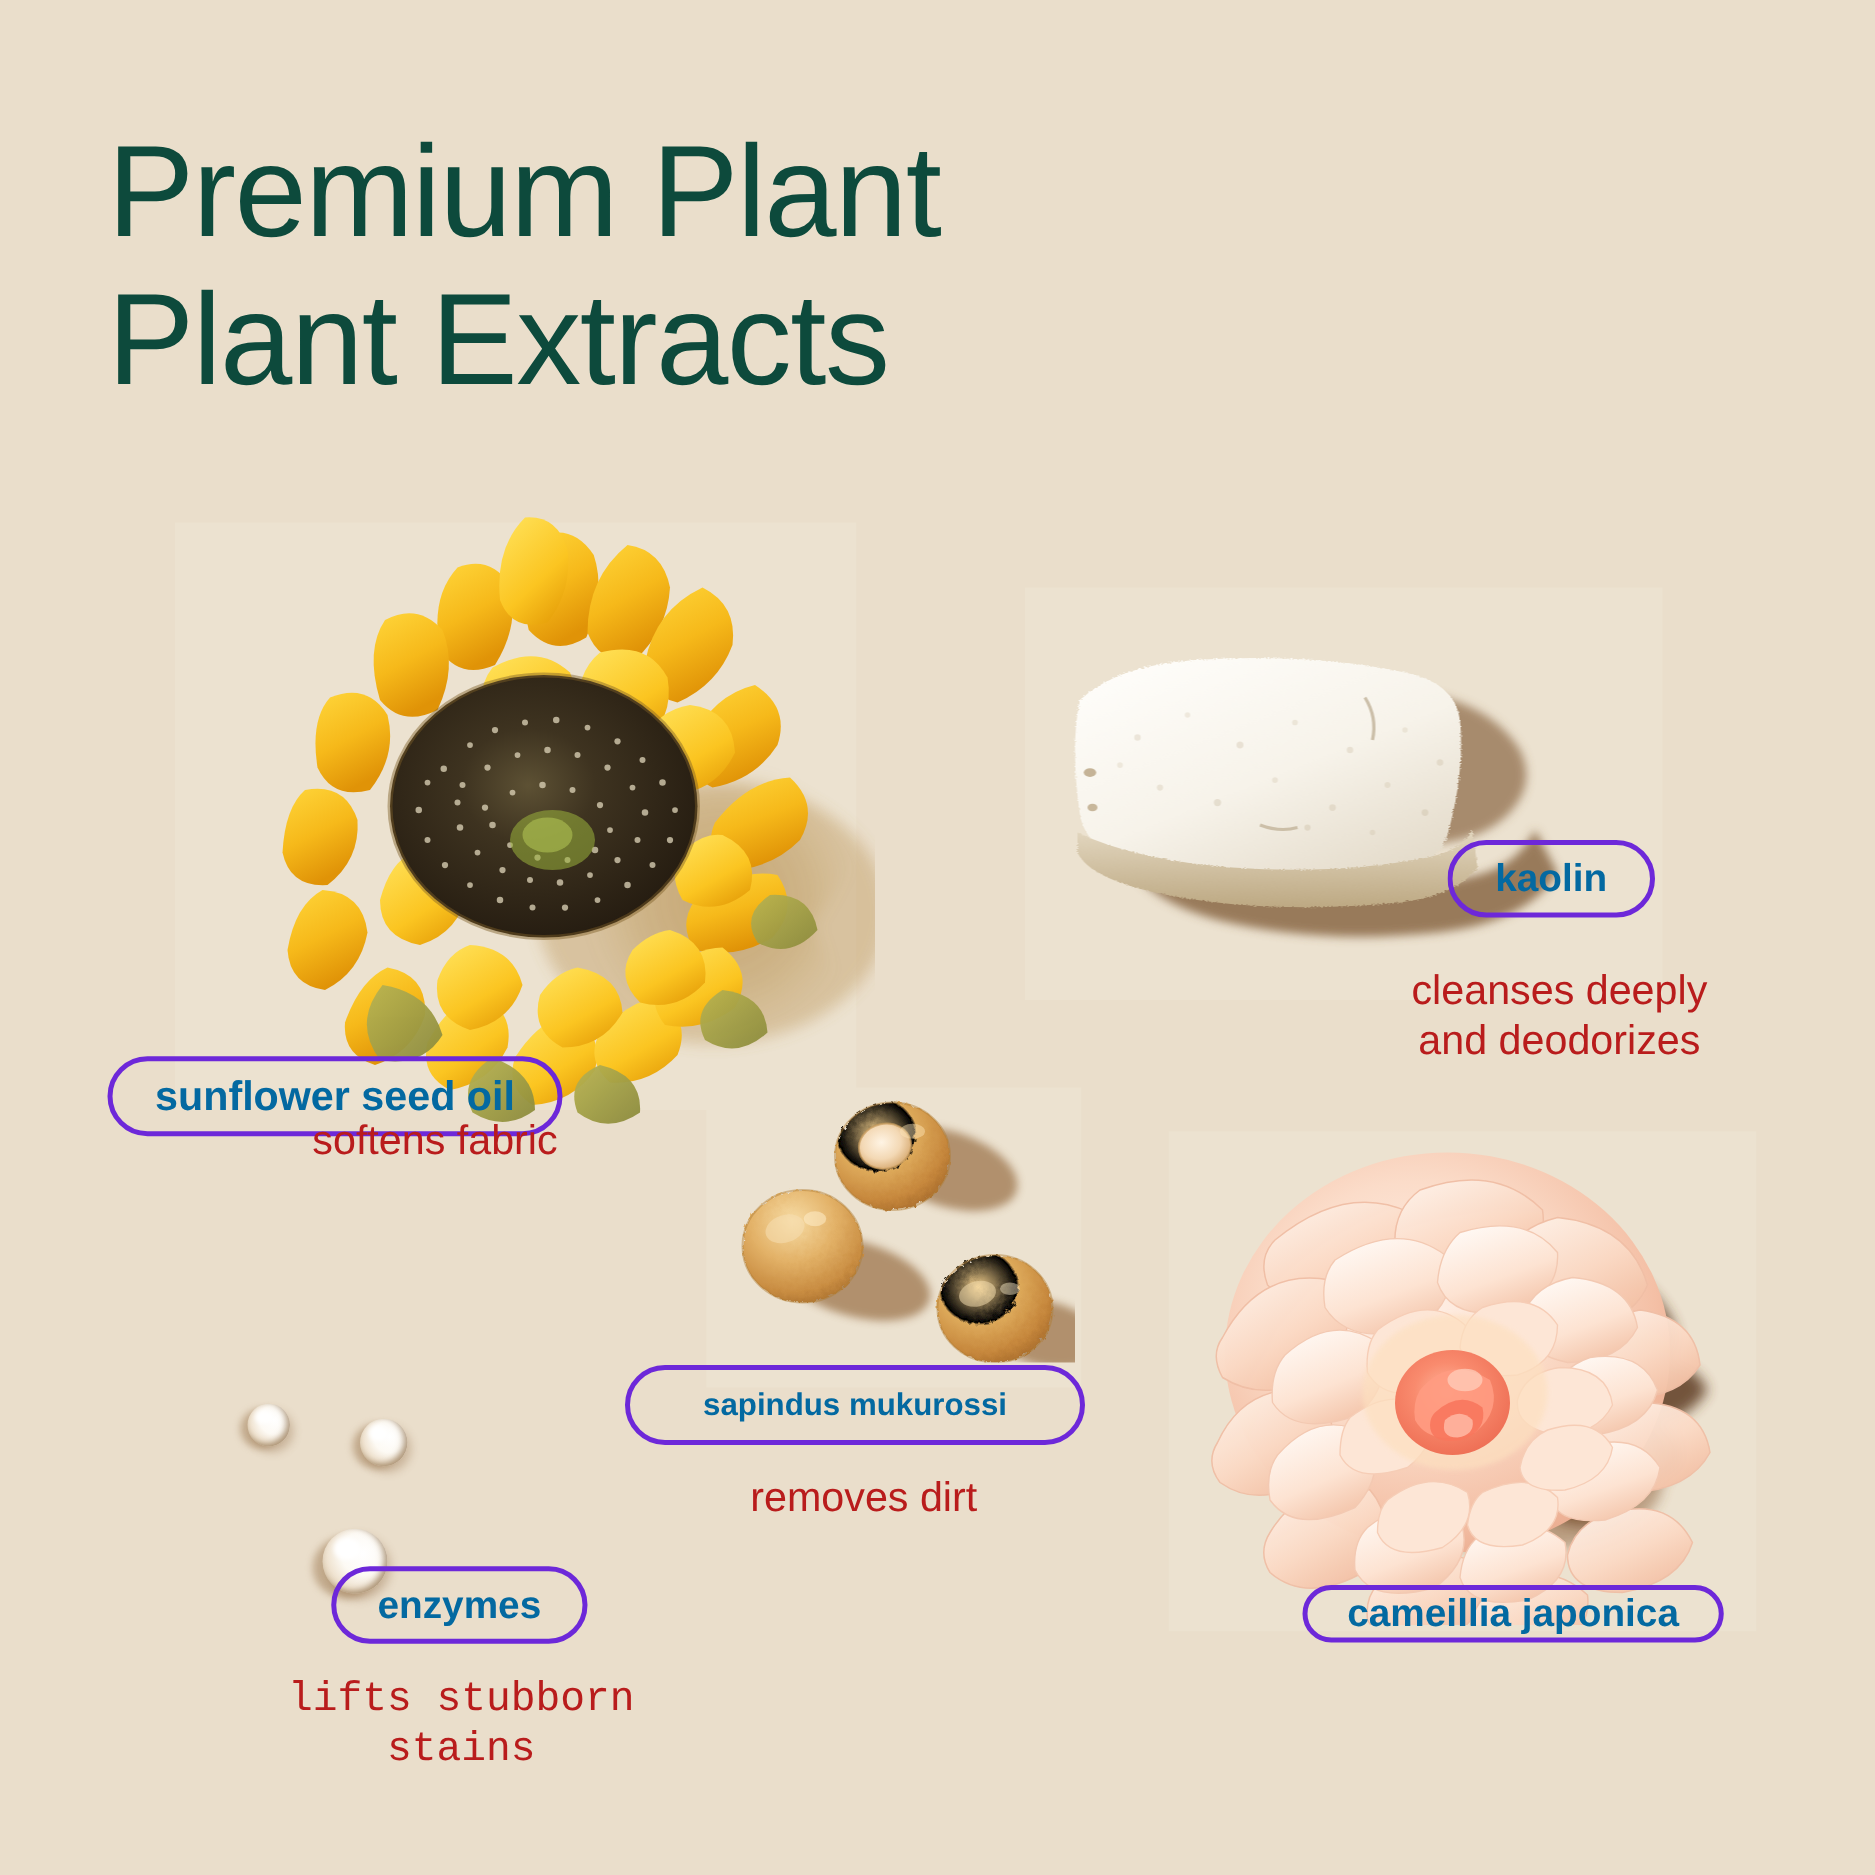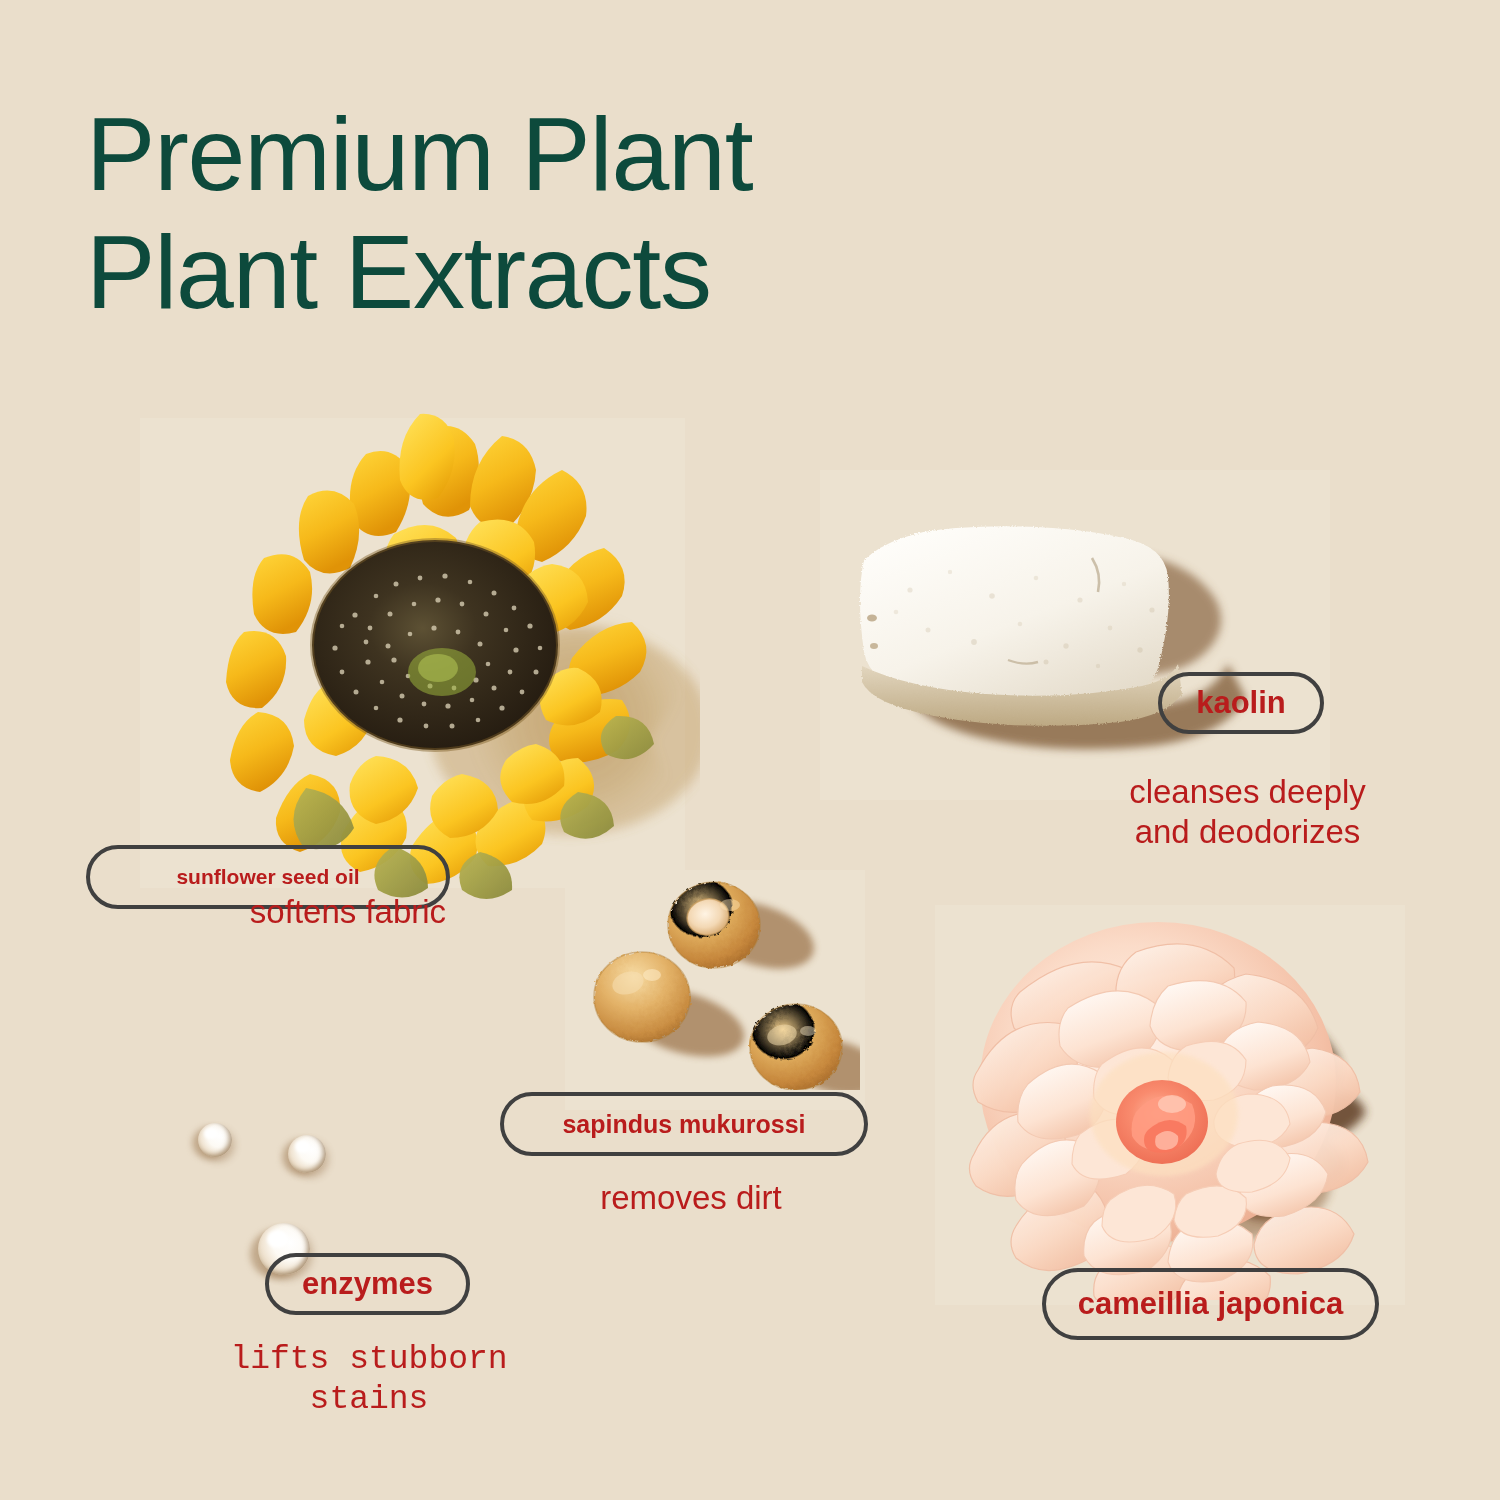--- a/index.html
+++ b/index.html
@@ -44,53 +44,53 @@
     letter-spacing: -1.2px;
     white-space: pre-line;
   }
 
   
   .pill {
     position: absolute;
     display: flex;
     align-items: center;
     justify-content: center;
-    border: 4px solid #404040;
+    border: 4px solid #6d28d9;
     border-radius: 999px;
-    color: #b91c1c;
+    color: #0369a1;
     font-weight: 700;
     background: transparent;
     white-space: nowrap;
     z-index: 20;
   }
 
   .caption {
     position: absolute;
     color: #b91c1c;
     font-size: 33px;
     line-height: 1.22;
     font-weight: 400;
     white-space: pre-line;
     z-index: 20;
   }
 
   
-  .pill-sunflower { left: 86px;  top: 845px;  width: 364px; height: 64px;  font-size: 21px; }
+  .pill-sunflower { left: 86px;  top: 845px;  width: 364px; height: 64px;  font-size: 33px; }
   .cap-sunflower  { left: 168px; top: 892px;  width: 360px; text-align: center; }
 
   .pill-kaolin    { left: 1158px; top: 672px;  width: 166px; height: 62px;  font-size: 31px; }
   .cap-kaolin     { left: 1105px; top: 772px;  width: 285px; text-align: center; }
 
   .pill-sapindus  { left: 500px;  top: 1092px; width: 368px; height: 64px;  font-size: 25px; }
   .cap-sapindus   { left: 586px;  top: 1178px; width: 210px; text-align: center; }
 
   .pill-enzymes   { left: 265px;  top: 1253px; width: 205px; height: 62px;  font-size: 31px; }
   .cap-enzymes    { left: 216px;  top: 1340px; width: 306px; text-align: center; font-family: Liberation Mono, monospace; }
 
-  .pill-camellia  { left: 1042px; top: 1268px; width: 337px; height: 72px;  font-size: 31px; }
+  .pill-camellia  { left: 1042px; top: 1268px; width: 337px; height: 46px;  font-size: 31px; }
   .cap-camellia   { left: 1038px; top: 1355px; width: 348px; text-align: center; }
 
   
   .photo { position: absolute; z-index: 10; }
 
   
   .sunflower { left: 180px; top: 400px; width: 520px; height: 500px; }
 
   
   .kaolin { left: 840px; top: 500px; width: 440px; height: 290px; }

